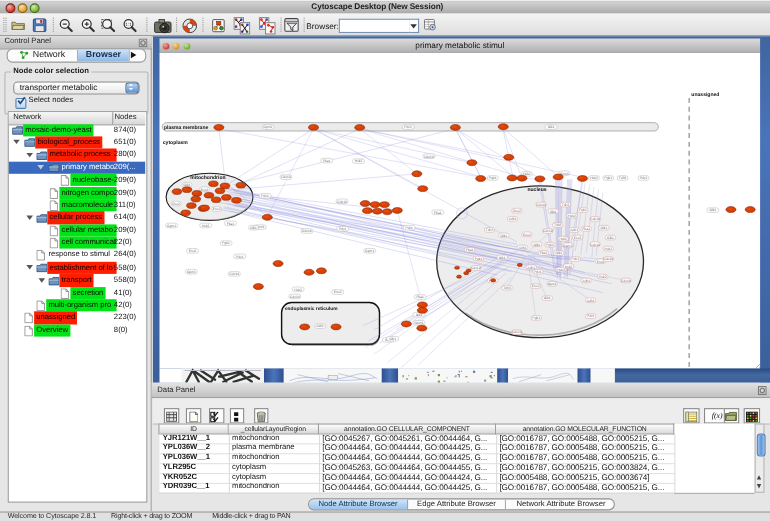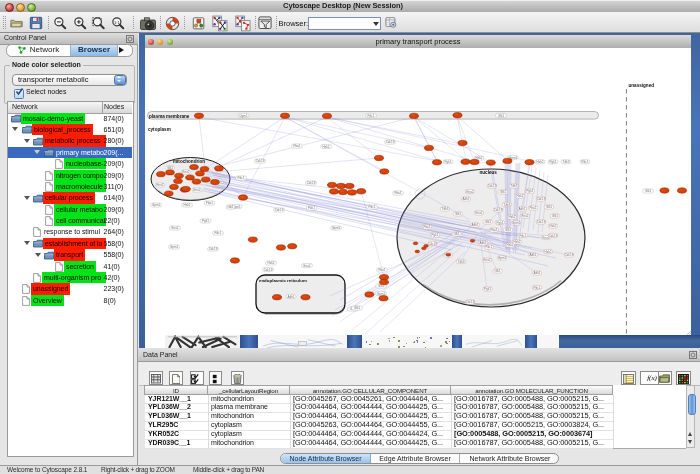--- a/index.html
+++ b/index.html
@@ -265,21 +265,21 @@
 <div style="position:absolute;left:103.5px;top:283.3px;height:11.4px;line-height:11.4px;font-size:7px;color:#111">223(0)</div>
 <svg style="position:absolute;left:22px;top:295.68px" width="8" height="10" viewBox="0 0 8 10">
     <path d="M0.6,0.6 L5,0.6 7.4,3 7.4,9.4 0.6,9.4 Z" fill="#fff" stroke="#888" stroke-width="0.8"></path>
     <path d="M5,0.6 L5,3 7.4,3" fill="none" stroke="#888" stroke-width="0.8"></path>
   </svg>
 <div style="position:absolute;left:31px;top:294.7px;height:11.4px;line-height:11.4px;font-size:7px;letter-spacing:-0.05px;padding:0 2px;white-space:nowrap;background:#00e317;color:#0d0d00">Overview</div>
 <div style="position:absolute;left:103.5px;top:294.7px;height:11.4px;line-height:11.4px;font-size:7px;color:#111">8(0)</div>
 
 <div class="abs" style="left:139px;top:33px;width:561px;height:315px;background:linear-gradient(#40659f,#4a74ba 30%,#3a5f9a)"></div>
 <div class="abs" style="left:145px;top:35px;width:546px;height:13px;background:linear-gradient(#dcdcdc,#aeaeae);border-bottom:1px solid #7a7a7a"></div>
-<div class="abs" style="left:145px;top:35px;width:546px;height:13px;text-align:center;font-size:7.5px;line-height:13px;color:#111">primary transport process</div>
+<div class="abs" style="left:145px;top:35px;width:546px;height:13px;text-align:center;font-size:7.5px;line-height:13px;color:#111">primary metabolic stimul</div>
 <div class="abs" style="left:147.5px;top:38.5px;width:6px;height:6px;border-radius:50%;background:radial-gradient(circle at 35% 30%,#f0a8a0,#d44c3e 60%,#a02a20)"></div>
 <div class="abs" style="left:157px;top:38.5px;width:6px;height:6px;border-radius:50%;background:radial-gradient(circle at 35% 30%,#f8d8a0,#dd9f33 60%,#ad7220)"></div>
 <div class="abs" style="left:166.5px;top:38.5px;width:6px;height:6px;border-radius:50%;background:radial-gradient(circle at 35% 30%,#cde8a8,#7fb33c 60%,#558020)"></div>
 <div class="abs" style="left:145px;top:48px;width:546px;height:287px;background:#fff;overflow:hidden">
 <svg width="546" height="287" viewBox="145 48 546 287">
 <rect x="147.5" y="111.5" width="451" height="7.6" rx="3.8" fill="#ebebeb" stroke="#9a9a9a" stroke-width="0.7"></rect>
 <ellipse cx="190.5" cy="179" rx="39.5" ry="21.5" fill="#ededed" stroke="#1a1a1a" stroke-width="1"></ellipse>
 <path d="M157,190 A39.5,21.5 0 0 0 224,189.8" fill="none" stroke="#555" stroke-width="1.3" opacity="0.4"></path>
 <ellipse cx="491" cy="238" rx="94" ry="69" fill="#ededed" stroke="#2a2a2a" stroke-width="1.2"></ellipse>
 <path d="M423,284.5 A94,69 0 0 0 561,280.5" fill="none" stroke="#555" stroke-width="1.6" opacity="0.4"></path>
@@ -845,21 +845,21 @@
 <div style="position:absolute;left:454px;top:412.4px;width:158px;height:8.9px;line-height:8.9px;font-size:7.4px;letter-spacing:-0.08px;font-weight:normal;color:#111;white-space:nowrap;overflow:hidden">[GO:0016787, GO:0005488, GO:0005215, G...</div>
 <div style="position:absolute;left:145px;top:421.3px;width:468px;height:1px;background:#e2e2e2"></div>
 <div style="position:absolute;left:148px;top:421.4px;width:59px;height:8.9px;line-height:8.9px;font-size:7px;letter-spacing:-0.08px;font-weight:bold;color:#111;white-space:nowrap;overflow:hidden">YLR295C</div>
 <div style="position:absolute;left:211px;top:421.4px;width:78px;height:8.9px;line-height:8.9px;font-size:7px;letter-spacing:-0.08px;font-weight:normal;color:#111;white-space:nowrap;overflow:hidden">cytoplasm</div>
 <div style="position:absolute;left:293px;top:421.4px;width:157px;height:8.9px;line-height:8.9px;font-size:7.4px;letter-spacing:-0.08px;font-weight:normal;color:#111;white-space:nowrap;overflow:hidden">[GO:0045263, GO:0044464, GO:0044455, G...</div>
 <div style="position:absolute;left:454px;top:421.4px;width:158px;height:8.9px;line-height:8.9px;font-size:7.4px;letter-spacing:-0.08px;font-weight:normal;color:#111;white-space:nowrap;overflow:hidden">[GO:0016787, GO:0005215, GO:0003824, G...</div>
 <div style="position:absolute;left:145px;top:430.3px;width:468px;height:1px;background:#e2e2e2"></div>
 <div style="position:absolute;left:148px;top:430.3px;width:59px;height:8.9px;line-height:8.9px;font-size:7px;letter-spacing:-0.08px;font-weight:bold;color:#111;white-space:nowrap;overflow:hidden">YKR052C</div>
 <div style="position:absolute;left:211px;top:430.3px;width:78px;height:8.9px;line-height:8.9px;font-size:7px;letter-spacing:-0.08px;font-weight:normal;color:#111;white-space:nowrap;overflow:hidden">cytoplasm</div>
 <div style="position:absolute;left:293px;top:430.3px;width:157px;height:8.9px;line-height:8.9px;font-size:7.4px;letter-spacing:-0.08px;font-weight:normal;color:#111;white-space:nowrap;overflow:hidden">[GO:0044464, GO:0044444, GO:0044424, G...</div>
-<div style="position:absolute;left:454px;top:430.3px;width:158px;height:8.9px;line-height:8.9px;font-size:7.4px;letter-spacing:-0.08px;font-weight:bold;color:#111;white-space:nowrap;overflow:hidden">[GO:0005488, GO:0005215, GO:0003674]</div>
+<div style="position:absolute;left:454px;top:430.3px;width:158px;height:8.9px;line-height:8.9px;font-size:7.4px;letter-spacing:-0.08px;font-weight:normal;color:#111;white-space:nowrap;overflow:hidden">[GO:0005488, GO:0005215, GO:0003674]</div>
 <div style="position:absolute;left:145px;top:439.2px;width:468px;height:1px;background:#e2e2e2"></div>
 <div style="position:absolute;left:148px;top:439.2px;width:59px;height:8.9px;line-height:8.9px;font-size:7px;letter-spacing:-0.08px;font-weight:bold;color:#111;white-space:nowrap;overflow:hidden">YDR039C__1</div>
 <div style="position:absolute;left:211px;top:439.2px;width:78px;height:8.9px;line-height:8.9px;font-size:7px;letter-spacing:-0.08px;font-weight:normal;color:#111;white-space:nowrap;overflow:hidden">mitochondrion</div>
 <div style="position:absolute;left:293px;top:439.2px;width:157px;height:8.9px;line-height:8.9px;font-size:7.4px;letter-spacing:-0.08px;font-weight:normal;color:#111;white-space:nowrap;overflow:hidden">[GO:0044464, GO:0044444, GO:0044425, G...</div>
 <div style="position:absolute;left:454px;top:439.2px;width:158px;height:8.9px;line-height:8.9px;font-size:7.4px;letter-spacing:-0.08px;font-weight:normal;color:#111;white-space:nowrap;overflow:hidden">[GO:0016787, GO:0005488, GO:0005215, G...</div>
 <div style="position:absolute;left:145px;top:448.2px;width:468px;height:1px;background:#e2e2e2"></div>
 <div style="position:absolute;left:208px;top:394.5px;width:1px;height:53.5px;background:#dcdcdc"></div>
 <div style="position:absolute;left:290px;top:394.5px;width:1px;height:53.5px;background:#dcdcdc"></div>
 <div style="position:absolute;left:451px;top:394.5px;width:1px;height:53.5px;background:#dcdcdc"></div>
 <div style="position:absolute;left:613px;top:394.5px;width:1px;height:53.5px;background:#dcdcdc"></div>

